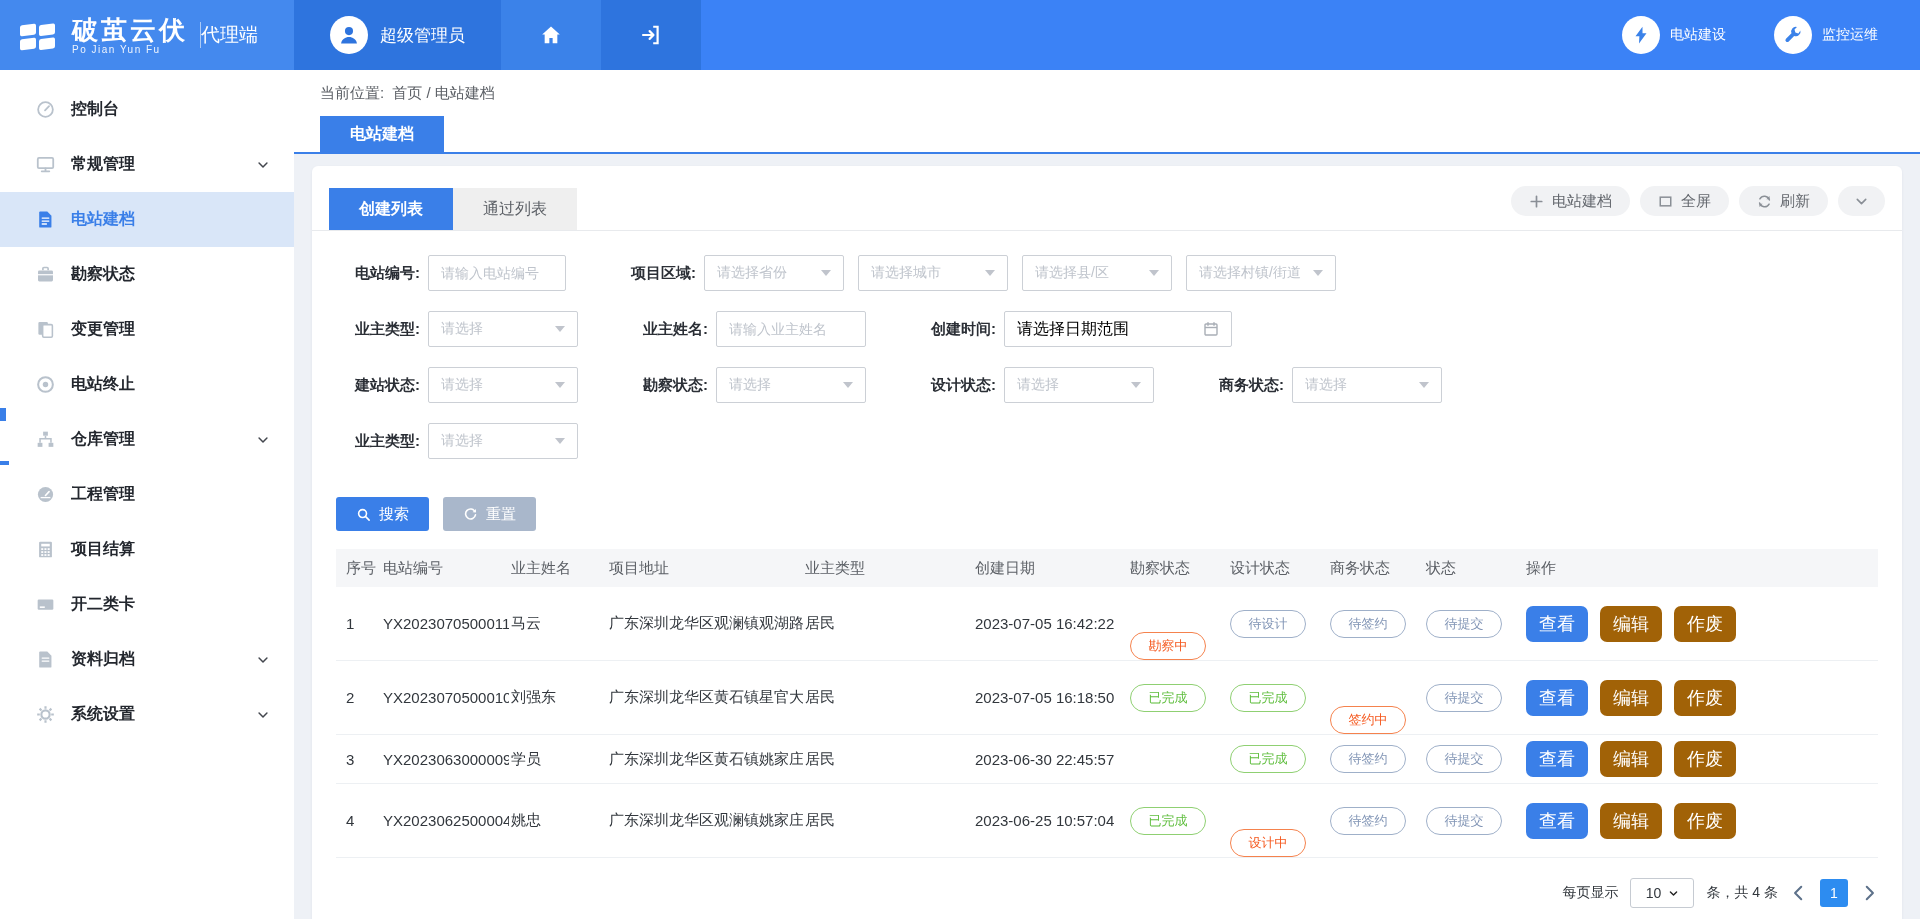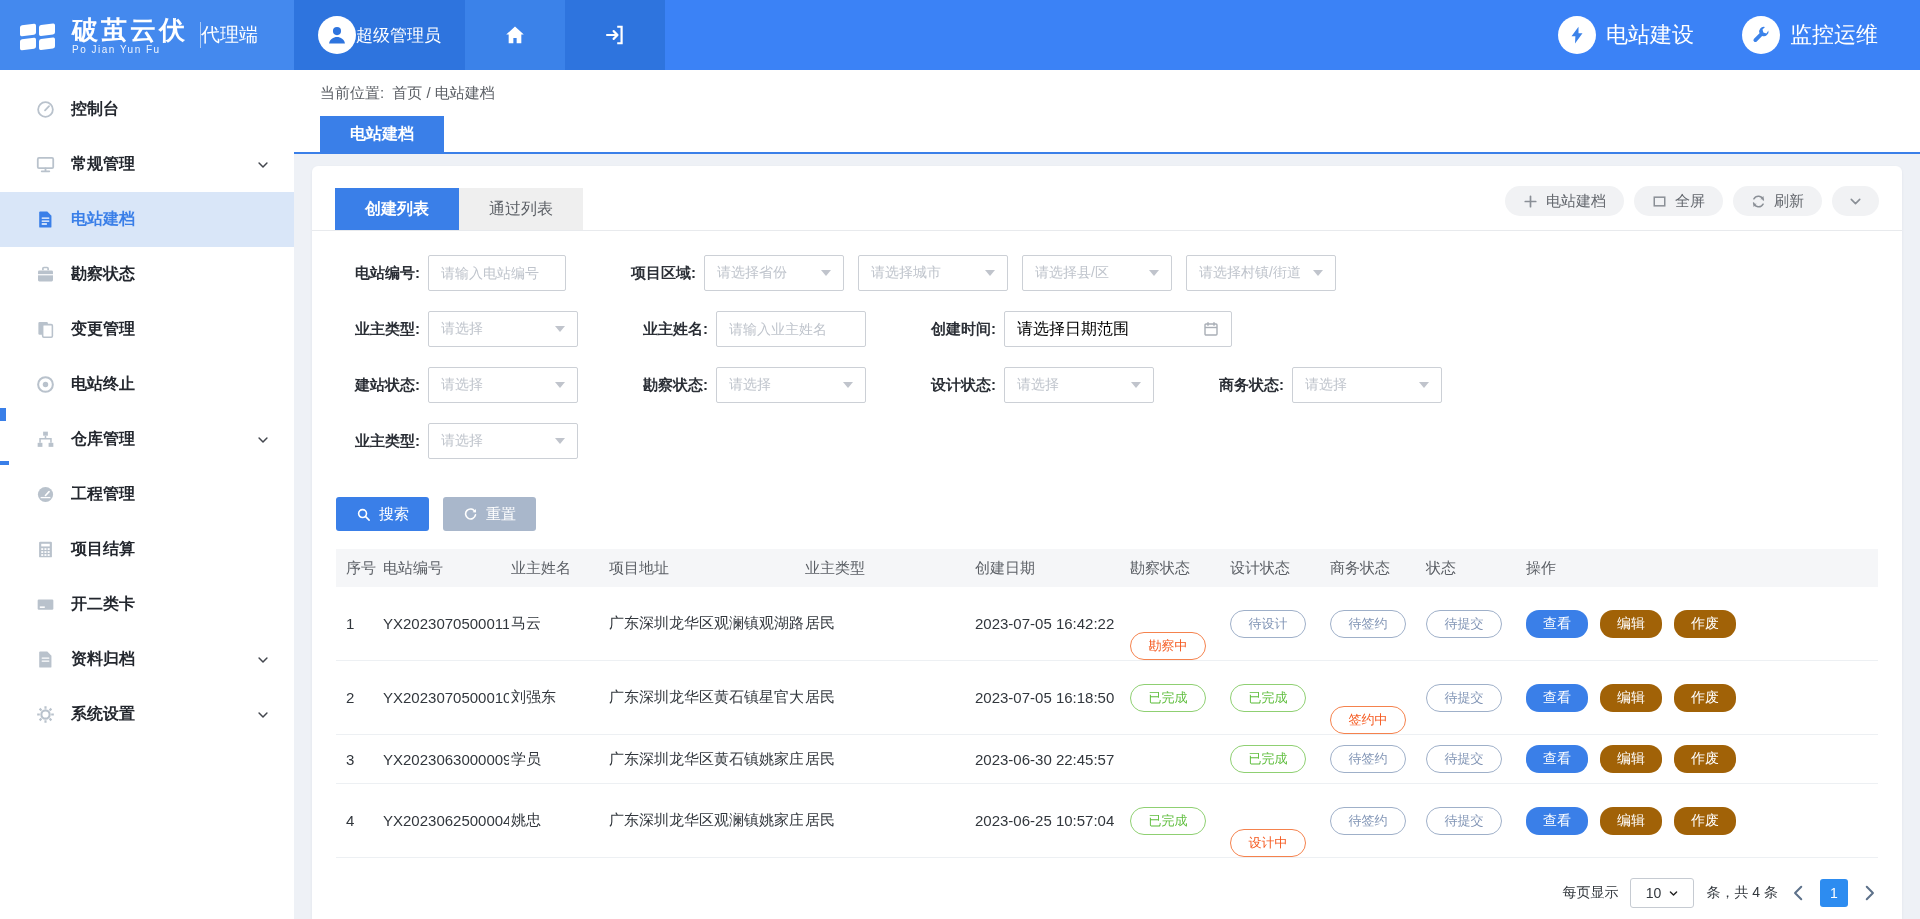--- a/index.html
+++ b/index.html
@@ -7,31 +7,31 @@
   body { font-family:"Liberation Sans","DejaVu Sans",sans-serif; background:#eef1f6; }
   .app { width:1920px; height:919px; display:flex; flex-direction:column; }
 
   
   .hdr { height:70px; display:flex; background:#3b82f6; color:#fff; flex-shrink:0; }
   .hdr-logo { width:294px; background:#4489ee; display:flex; align-items:center; padding-left:16px; flex-shrink:0; }
   .logo-mark { width:46px; height:46px; margin-right:10px; }
   .logo-text .t1 { font-size:26px; font-weight:700; letter-spacing:3px; line-height:28px; }
   .logo-text .t2 { font-size:10px; letter-spacing:1.5px; color:rgba(255,255,255,.9); }
   .logo-tag { margin-left:12px; border-left:1px solid rgba(255,255,255,.55); font-size:19px; line-height:26px; }
-  .hdr-user { background:#2e74de; display:flex; align-items:center; padding:0 24px; cursor:pointer; }
+  .hdr-user { background:#2e74de; display:flex; align-items:center; gap:12px; padding:0 36px; cursor:pointer; }
   .avatar { width:38px; height:38px; border-radius:50%; background:#fff; color:#2e74de; display:flex; align-items:center; justify-content:center; }
   .avatar svg { width:24px; height:24px; }
   .hdr-user .uname { font-size:17px; }
   .hdr-cell { width:100px; display:flex; align-items:center; justify-content:center; cursor:pointer; }
   .cell-home { background:#3b82e9; }
   .cell-logout { background:#2e74de; }
   .hdr-cell svg { width:22px; height:22px; }
   .hdr-spacer { flex:1; }
   .hdr-right { display:flex; align-items:center; gap:48px; padding-right:42px; }
-  .hdr-mode { display:flex; align-items:center; gap:10px; cursor:pointer; font-size:22px; }
+  .hdr-mode { display:flex; align-items:center; gap:10px; cursor:pointer; font-size:14px; }
   .mode-circ { width:38px; height:38px; border-radius:50%; background:#fff; color:#3b82e9; display:flex; align-items:center; justify-content:center; }
   .mode-circ svg { width:20px; height:20px; }
 
   
   .bodyrow { flex:1; display:flex; overflow:hidden; }
   .sidebar { width:294px; background:#fff; flex-shrink:0; position:relative; padding-top:12px; }
   .side-item { height:55px; display:flex; align-items:center; gap:16px; padding:0 24px 0 36px; font-size:16px; font-weight:600; color:#23272e; cursor:pointer; }
   .side-item .icn { width:19px; height:19px; color:#b9c2cc; flex-shrink:0; }
   .side-item .icn svg { width:100%; height:100%; display:block; }
   .side-item.sel { background:#d9e6f8; color:#3a7fe8; }
@@ -43,21 +43,21 @@
 
   .main { flex:1; display:flex; flex-direction:column; overflow:hidden; background:#eef1f6; }
   .topbar { background:#fff; border-bottom:2px solid #3a7fe8; padding:14px 0 0 26px; flex-shrink:0; }
   .crumb { font-size:15px; color:#5c6066; margin-bottom:13px; }
   .crumb .sep { margin:0 2px; }
   .page-tab { display:inline-flex; height:36px; align-items:center; padding:0 30px; background:#3a7fe8; color:#fff; font-size:16px; font-weight:600; cursor:pointer; }
 
   .content { flex:1; padding:12px 18px; overflow:hidden; }
   .card { background:#fff; border-radius:6px; box-shadow:0 1px 3px rgba(20,40,80,.06); }
 
-  .card-head { display:flex; justify-content:space-between; align-items:flex-end; padding:20px 23px 0; border-bottom:1px solid #e8eaed; }
+  .card-head { display:flex; justify-content:space-between; align-items:flex-end; padding:20px 17px 0; border-bottom:1px solid #e8eaed; }
   .ptabs { display:flex; }
   .ptab { height:42px; padding:0 30px; display:flex; align-items:center; font-size:16px; background:#efefef; color:#5c6066; cursor:pointer; }
   .ptab.active { background:#3a7fe8; color:#fff; font-weight:600; }
   .toolbar { display:flex; gap:10px; padding-bottom:14px; }
   .tbtn { height:30px; border-radius:15px; background:#f1f2f4; color:#63676d; display:flex; align-items:center; gap:8px; padding:0 18px; font-size:15px; cursor:pointer; }
   .tbtn .icn { width:15px; height:15px; color:#8a8f96; }
   .tbtn .icn svg { width:100%; height:100%; display:block; }
   .tbtn.icon-only { padding:0 16px; }
 
   .filters { padding:24px 24px 0; }
@@ -84,21 +84,21 @@
 
   .tblwrap { margin:16px 24px 0; }
   table { width:100%; border-collapse:collapse; table-layout:fixed; font-size:15px; }
   thead th { background:#f5f6f8; color:#5c6066; font-weight:400; height:38px; text-align:left; padding:0 8px 0 2px; white-space:nowrap; overflow:hidden; }
   tbody td { height:49px; border-bottom:1px solid #edf0f3; color:#32373d; padding:0 8px 0 2px; white-space:nowrap; overflow:hidden; }
   th:first-child, td:first-child { padding-left:10px; }
   .badge { display:inline-block; min-width:76px; text-align:center; padding:4px 10px; border-radius:14px; font-size:13px; border:1px solid; background:#fff; }
   .badge.orange { color:#f5591f; border-color:#f5824d;margin-top:45px; }
   .badge.green  { color:#5fbe3e; border-color:#8fd072; }
   .badge.slate  { color:#8094b5; border-color:#9fb0c9; }
-  .abtn { width:62px; height:28px; border:none; border-radius:13px; color:#fff; font-size:14px; margin-right:12px; cursor:pointer; font-family:inherit; }
+  .abtn { width:62px; height:36px; border:none; border-radius:7px; color:#fff; font-size:18px; margin-right:12px; cursor:pointer; font-family:inherit; }
   .abtn.view { background:#3a7fe8; }
   .abtn.edit, .abtn.void { background:#a16207; }
 
   .pager { display:flex; justify-content:flex-end; align-items:center; gap:12px; padding:20px 24px 26px; font-size:14px; color:#32373d; }
   .pp-select { width:64px; height:30px; border:1px solid #c6cbd2; border-radius:3px; display:flex; align-items:center; justify-content:center; gap:7px; cursor:pointer; background:#fff; }
   .pp-caret { width:11px; height:11px; color:#222; }
   .pp-caret svg { width:100%; height:100%; display:block; }
   .pg-nav { width:18px; height:18px; color:#5d718a; cursor:pointer; }
   .pg-nav svg { width:100%; height:100%; display:block; }
   .pg-page { width:28px; height:28px; background:#2d8cf0; color:#fff; display:flex; align-items:center; justify-content:center; border-radius:3px; cursor:pointer; }

